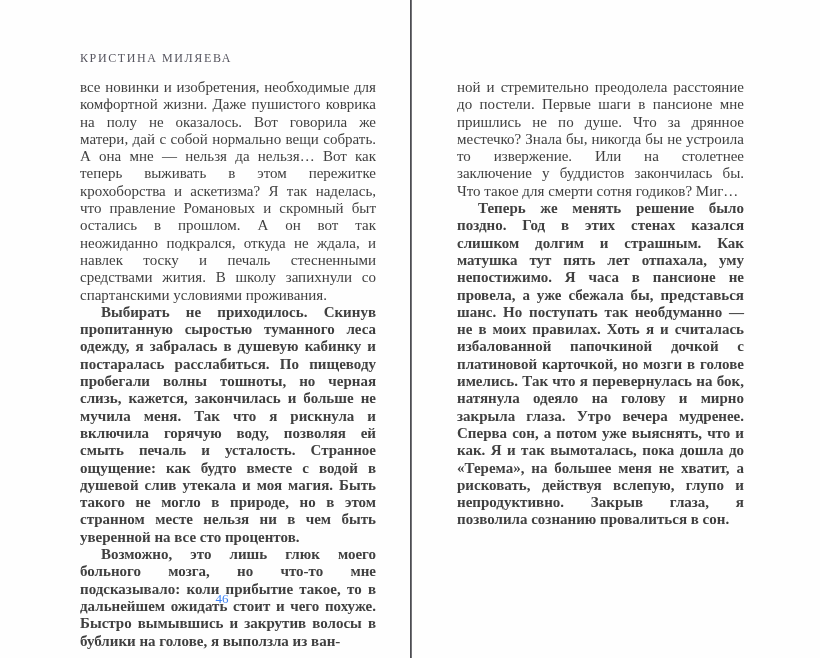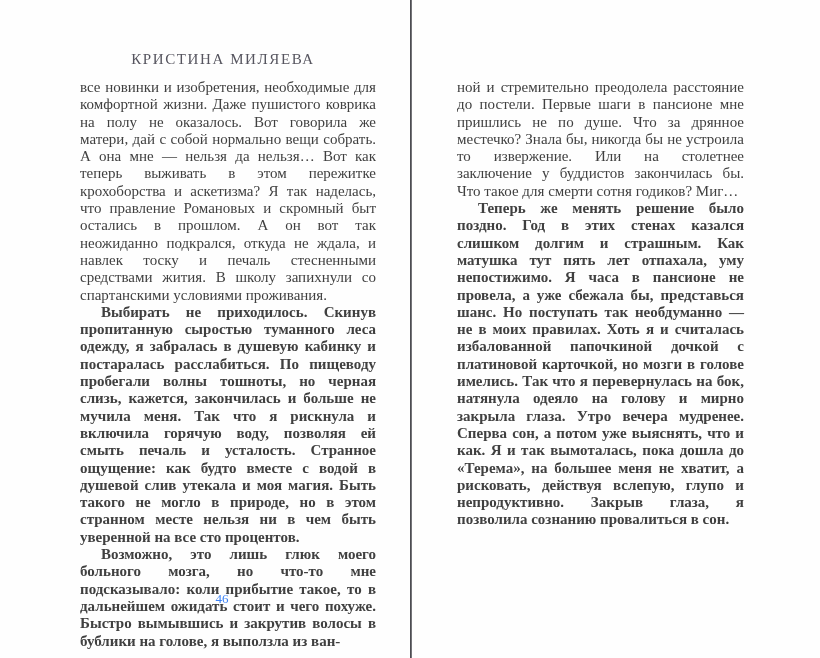--- a/index.html
+++ b/index.html
@@ -20,22 +20,22 @@
     top: 0;
     height: 658px;
   }
   .page.left  { left: 80px;  width: 296px; }
   .page.right { left: 457px; width: 287px; }
   .running-header {
     position: absolute;
     top: 51px;
     left: 0;
     right: 10px;
-    text-align: center;
-    font-size: 15px;
+    text-align: left;
+    font-size: 12px;
     letter-spacing: 1.6px;
     color: #56555f;
     white-space: nowrap;
   }
   .text-block {
     position: absolute;
     top: 79px;
     left: 0;
     right: 0;
     text-align: justify;

